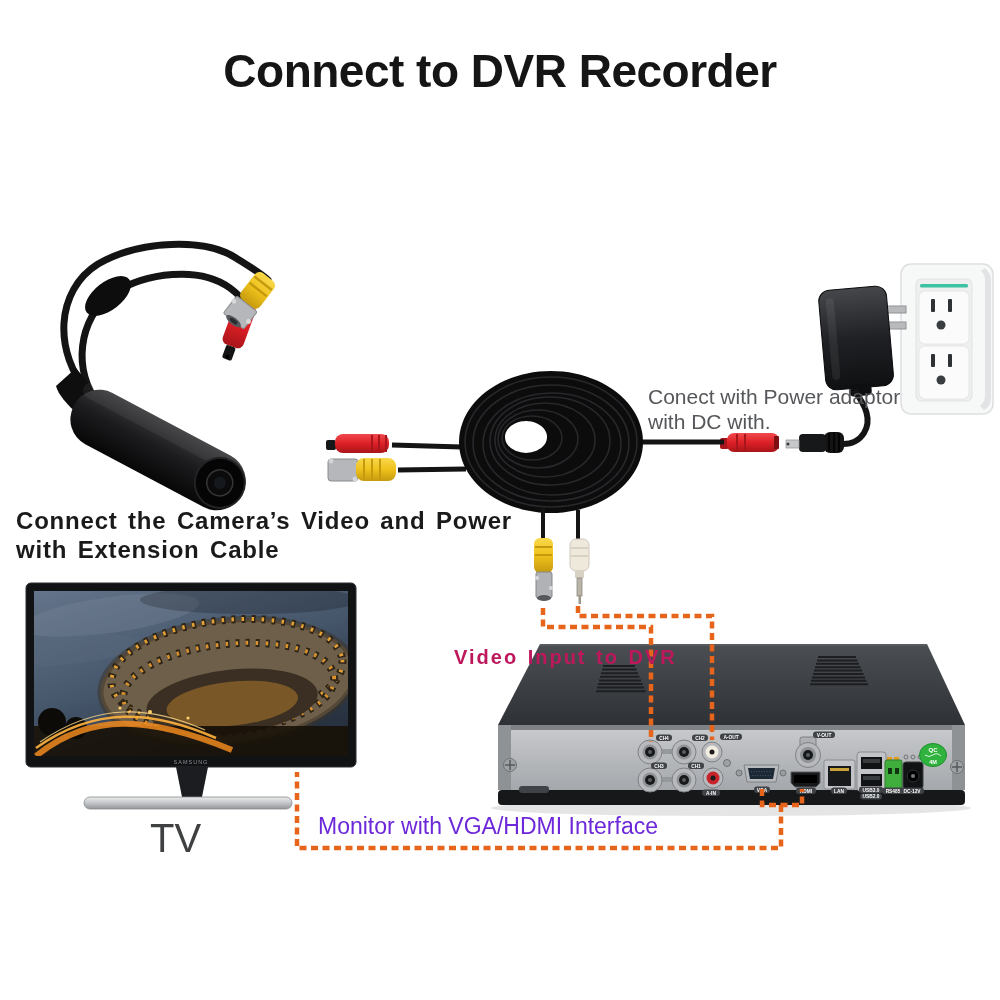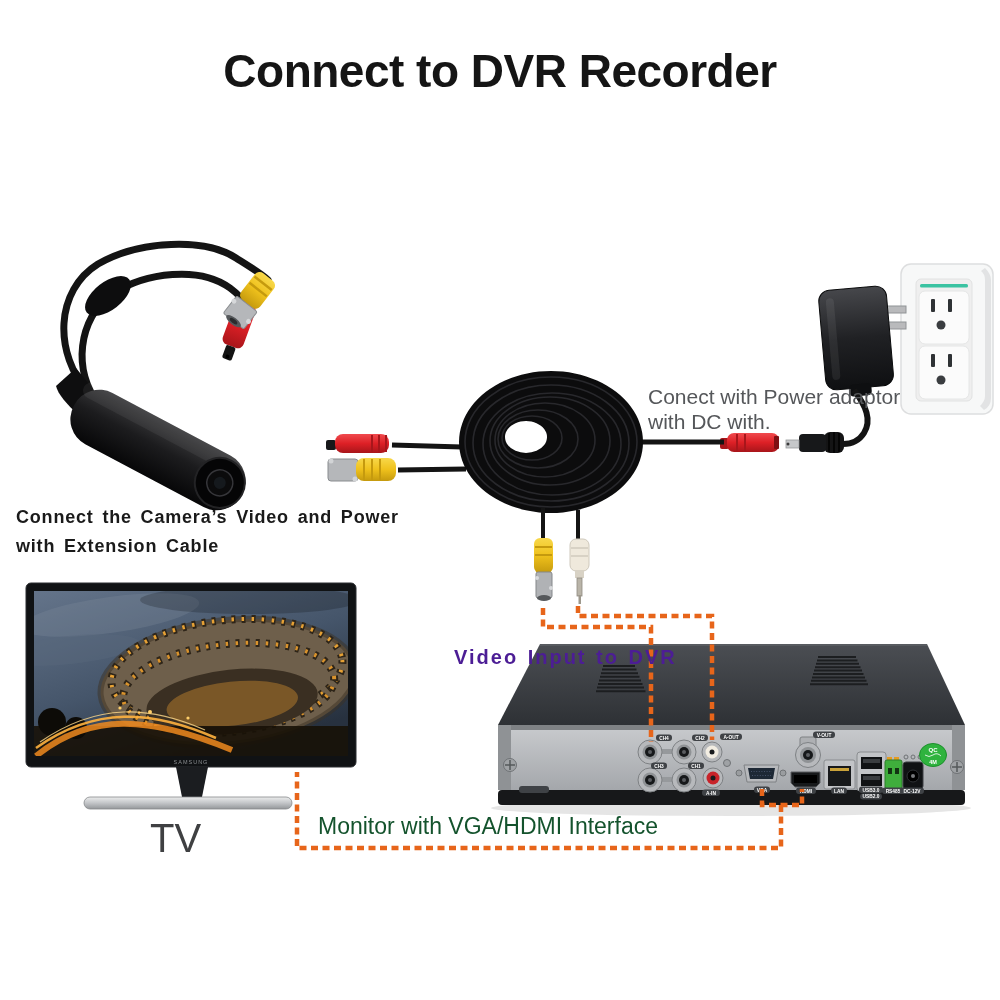--- a/index.html
+++ b/index.html
@@ -2,26 +2,26 @@
 <html><head>
 <meta charset="utf-8">
 <style>
   html,body{margin:0;padding:0;background:#fff;}
   .canvas{position:relative;width:1000px;height:1000px;background:#ffffff;overflow:hidden;
           font-family:"Liberation Sans", sans-serif;}
   .art{position:absolute;left:0;top:0;}
   .txt{position:absolute;white-space:nowrap;}
   .title{left:0;top:44px;width:1000px;text-align:center;font-size:46px;font-weight:800;
          color:#151515;letter-spacing:-0.5px;}
-  .cam-cap{left:16px;font-size:18px;font-weight:700;color:#1a1a1a;letter-spacing:.8px;word-spacing:3px;}
+  .cam-cap{left:16px;font-size:24px;font-weight:700;color:#1a1a1a;letter-spacing:.8px;word-spacing:3px;}
   .cam-cap.l1{top:507px;} .cam-cap.l2{top:536px;}
   .ad-cap{left:648px;font-size:21px;color:#55575a;}
   .ad-cap.l1{top:385px;} .ad-cap.l2{top:410px;}
-  .vid-cap{left:454px;top:646px;font-size:20px;font-weight:700;color:#4c1d95;letter-spacing:2px;word-spacing:2px;}
-  .mon-cap{left:318px;top:813px;font-size:23px;color:#14532d;}
+  .vid-cap{left:454px;top:646px;font-size:20px;font-weight:700;color:#be185d;letter-spacing:2px;word-spacing:2px;}
+  .mon-cap{left:318px;top:813px;font-size:23px;color:#6d28d9;}
   .tv-cap{left:150px;top:816px;width:80px;text-align:left;font-size:40px;color:#3f4042;}
   svg text{font-family:"Liberation Sans", sans-serif;}
 </style>
 </head>
 <body>
 
 <div class="canvas">
 
 <svg class="art" width="1000" height="1000" viewBox="0 0 1000 1000">
   <defs>

